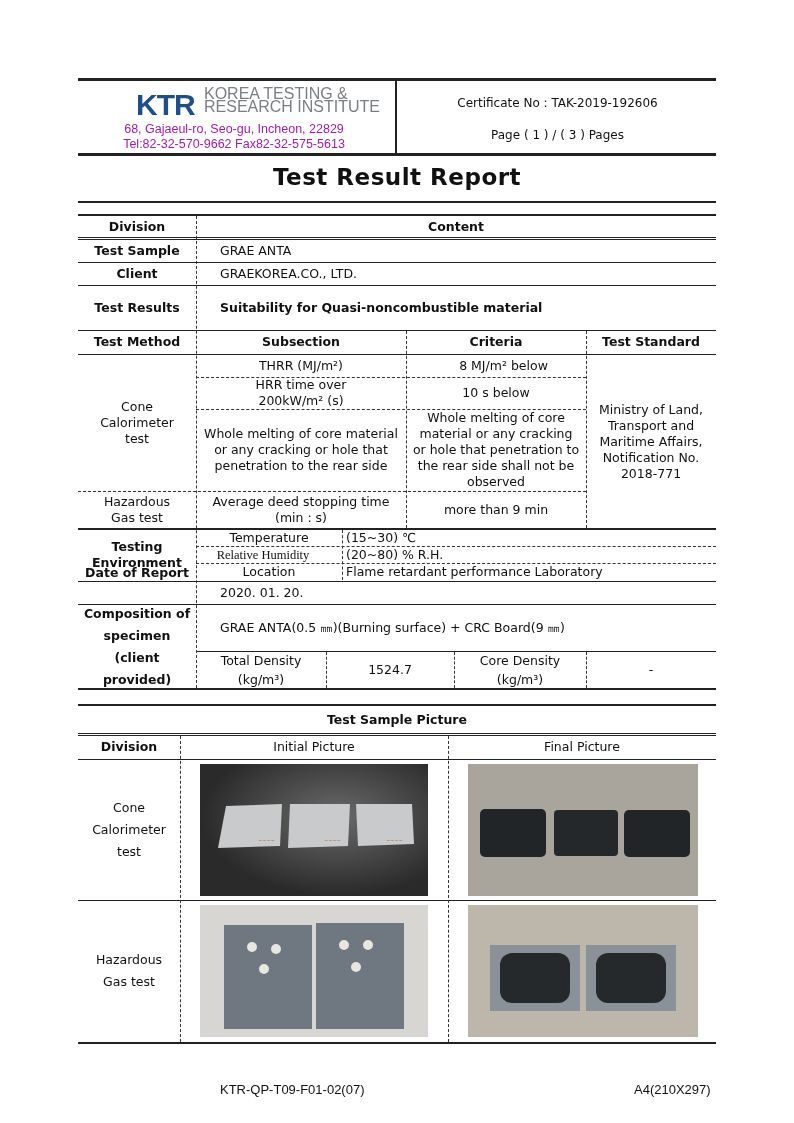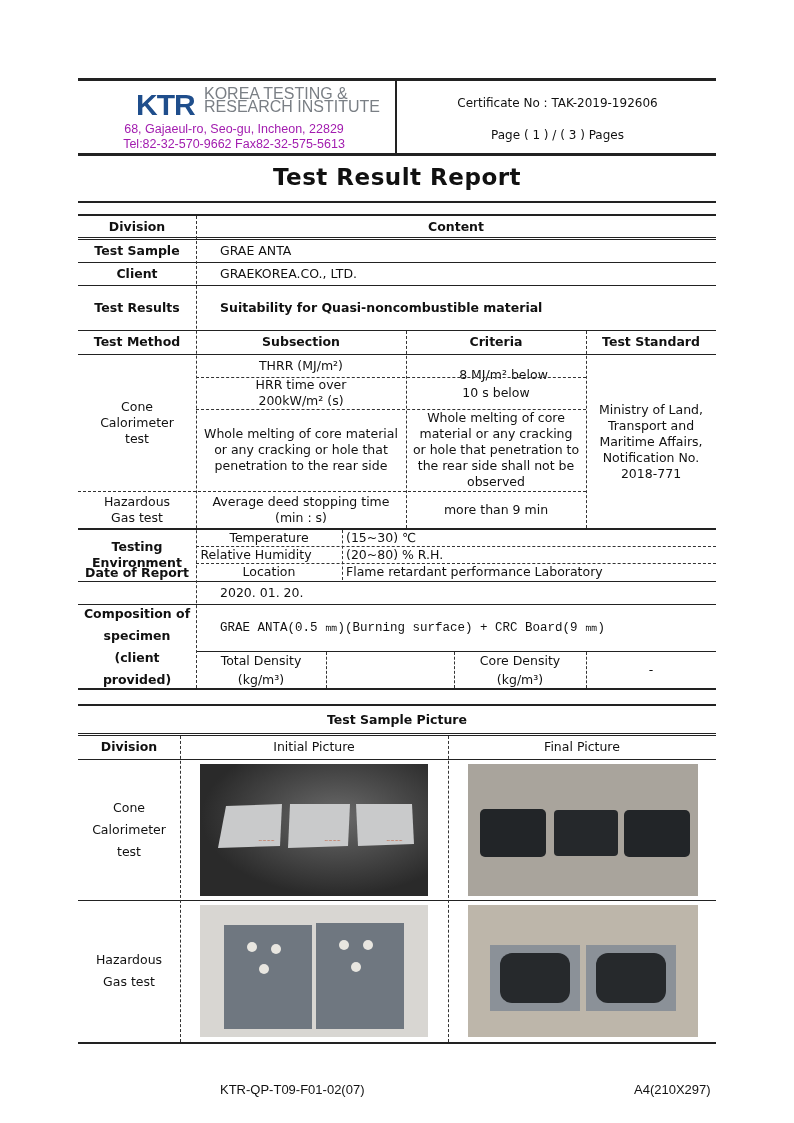--- a/index.html
+++ b/index.html
@@ -88,21 +88,21 @@
     <div class="hline solid" style="top:116px;"></div>
 
     <div class="cell b" style="left:0;top:117px;width:118px;height:22px;">Test Method</div>
     <div class="cell b" style="left:118px;top:117px;width:210px;height:22px;">Subsection</div>
     <div class="cell b" style="left:328px;top:117px;width:180px;height:22px;">Criteria</div>
     <div class="cell b" style="left:508px;top:117px;width:130px;height:22px;">Test Standard</div>
     <div class="hline solid" style="top:140px;"></div>
 
     <div class="cell" style="left:0;top:141px;width:118px;height:136px;padding:0 22px;">Cone Calorimeter test</div>
     <div class="cell" style="left:118px;top:141px;width:210px;height:22px;">THRR (MJ/m²)</div>
-    <div class="cell" style="left:328px;top:150px;width:180px;height:22px;padding-left:15px;">8 MJ/m² below</div>
+    <div class="cell" style="left:328px;top:141px;width:180px;height:22px;padding-left:15px;">8 MJ/m² below</div>
     <div style="position:absolute;left:118px;top:163px;width:390px;" class="dotted"></div>
 
     <div class="cell" style="left:118px;top:164px;width:210px;height:30px;padding:0 37px;">HRR time over 200kW/m² (s)</div>
     <div class="cell" style="left:328px;top:164px;width:180px;height:30px;">10 s below</div>
     <div style="position:absolute;left:118px;top:195px;width:390px;" class="dotted"></div>
 
     <div class="cell" style="left:118px;top:196px;width:210px;height:80px;padding:0 8px;">Whole melting of core material or any cracking or hole that penetration to the rear side</div>
     <div class="cell" style="left:328px;top:196px;width:180px;height:80px;padding:0 6px;">Whole melting of core material or any cracking or hole that penetration to the rear side shall not be observed</div>
     <div style="position:absolute;left:0;top:277px;width:508px;" class="dotted"></div>
 
@@ -110,35 +110,36 @@
     <div class="cell" style="left:118px;top:278px;width:210px;height:36px;padding:0 12px;">Average deed stopping time (min : s)</div>
     <div class="cell" style="left:328px;top:278px;width:180px;height:36px;">more than 9 min</div>
 
     <div class="cell" style="left:508px;top:141px;width:130px;height:173px;padding:0 6px;">Ministry of Land, Transport and Maritime Affairs, Notification No. 2018-771</div>
     <div class="hline thick" style="top:314px;"></div>
 
     <div class="cell b" style="left:0;top:316px;width:118px;height:50px;padding:0 24px;">Testing Environment</div>
     <div class="cell" style="left:118px;top:316px;width:146px;height:16px;">Temperature</div>
     <div class="cell left" style="left:264px;top:316px;width:374px;height:16px;padding-left:4px;">(15~30) ℃</div>
     <div style="position:absolute;left:118px;top:332px;width:520px;" class="dotted"></div>
-    <div class="cell" style="left:105px;top:333px;width:146px;height:16px;">Relative Humidity</div>
+    <div class="cell" style="left:112px;top:333px;width:146px;height:16px;font-family:Liberation Serif, serif;">Relative Humidity</div>
     <div class="cell left" style="left:264px;top:333px;width:374px;height:16px;padding-left:4px;">(20~80) % R.H.</div>
     <div style="position:absolute;left:118px;top:349px;width:520px;" class="dotted"></div>
     <div class="cell" style="left:118px;top:350px;width:146px;height:16px;">Location</div>
     <div class="cell left" style="left:264px;top:350px;width:374px;height:16px;padding-left:4px;">Flame retardant performance Laboratory</div>
     <div class="hline solid" style="top:367px;"></div>
 
     <div class="cell b" style="left:0;top:348px;width:118px;height:22px;">Date of Report</div>
     <div class="cell left" style="left:118px;top:368px;width:520px;height:22px;">2020. 01. 20.</div>
     <div class="hline solid" style="top:390px;"></div>
 
     <div class="cell b" style="left:0;top:391px;width:118px;height:84px;padding:0 4px;line-height:22px;">Composition of specimen (client provided)</div>
-    <div class="cell left" style="left:118px;top:391px;width:520px;height:46px;font-family:Liberation Mono, monospace;">GRAE ANTA(0.5 ㎜)(Burning surface) + CRC  Board(9 ㎜)</div>
+    <div class="cell left" style="left:118px;top:391px;width:520px;height:46px;">GRAE ANTA(0.5 ㎜)(Burning surface) + CRC  Board(9 ㎜)</div>
     <div style="position:absolute;left:118px;top:437px;width:520px;" class="solid"></div>
     <div class="cell" style="left:118px;top:438px;width:130px;height:36px;padding:0 20px;line-height:19px;">Total Density (kg/m³)</div>
+    <div class="cell" style="left:248px;top:438px;width:128px;height:36px;">1524.7</div>
     <div class="cell" style="left:376px;top:438px;width:132px;height:36px;padding:0 22px;line-height:19px;">Core Density (kg/m³)</div>
     <div class="cell" style="left:508px;top:438px;width:130px;height:36px;">-</div>
     <div class="hline thick" style="top:474px;"></div>
 
     <div class="vdot" style="left:118px;top:2px;height:472px;"></div>
     <div class="vdot" style="left:328px;top:117px;height:197px;"></div>
     <div class="vdot" style="left:508px;top:117px;height:197px;"></div>
     <div class="vdot" style="left:264px;top:316px;height:50px;"></div>
     <div class="vdot" style="left:248px;top:438px;height:36px;"></div>
     <div class="vdot" style="left:376px;top:438px;height:36px;"></div>

